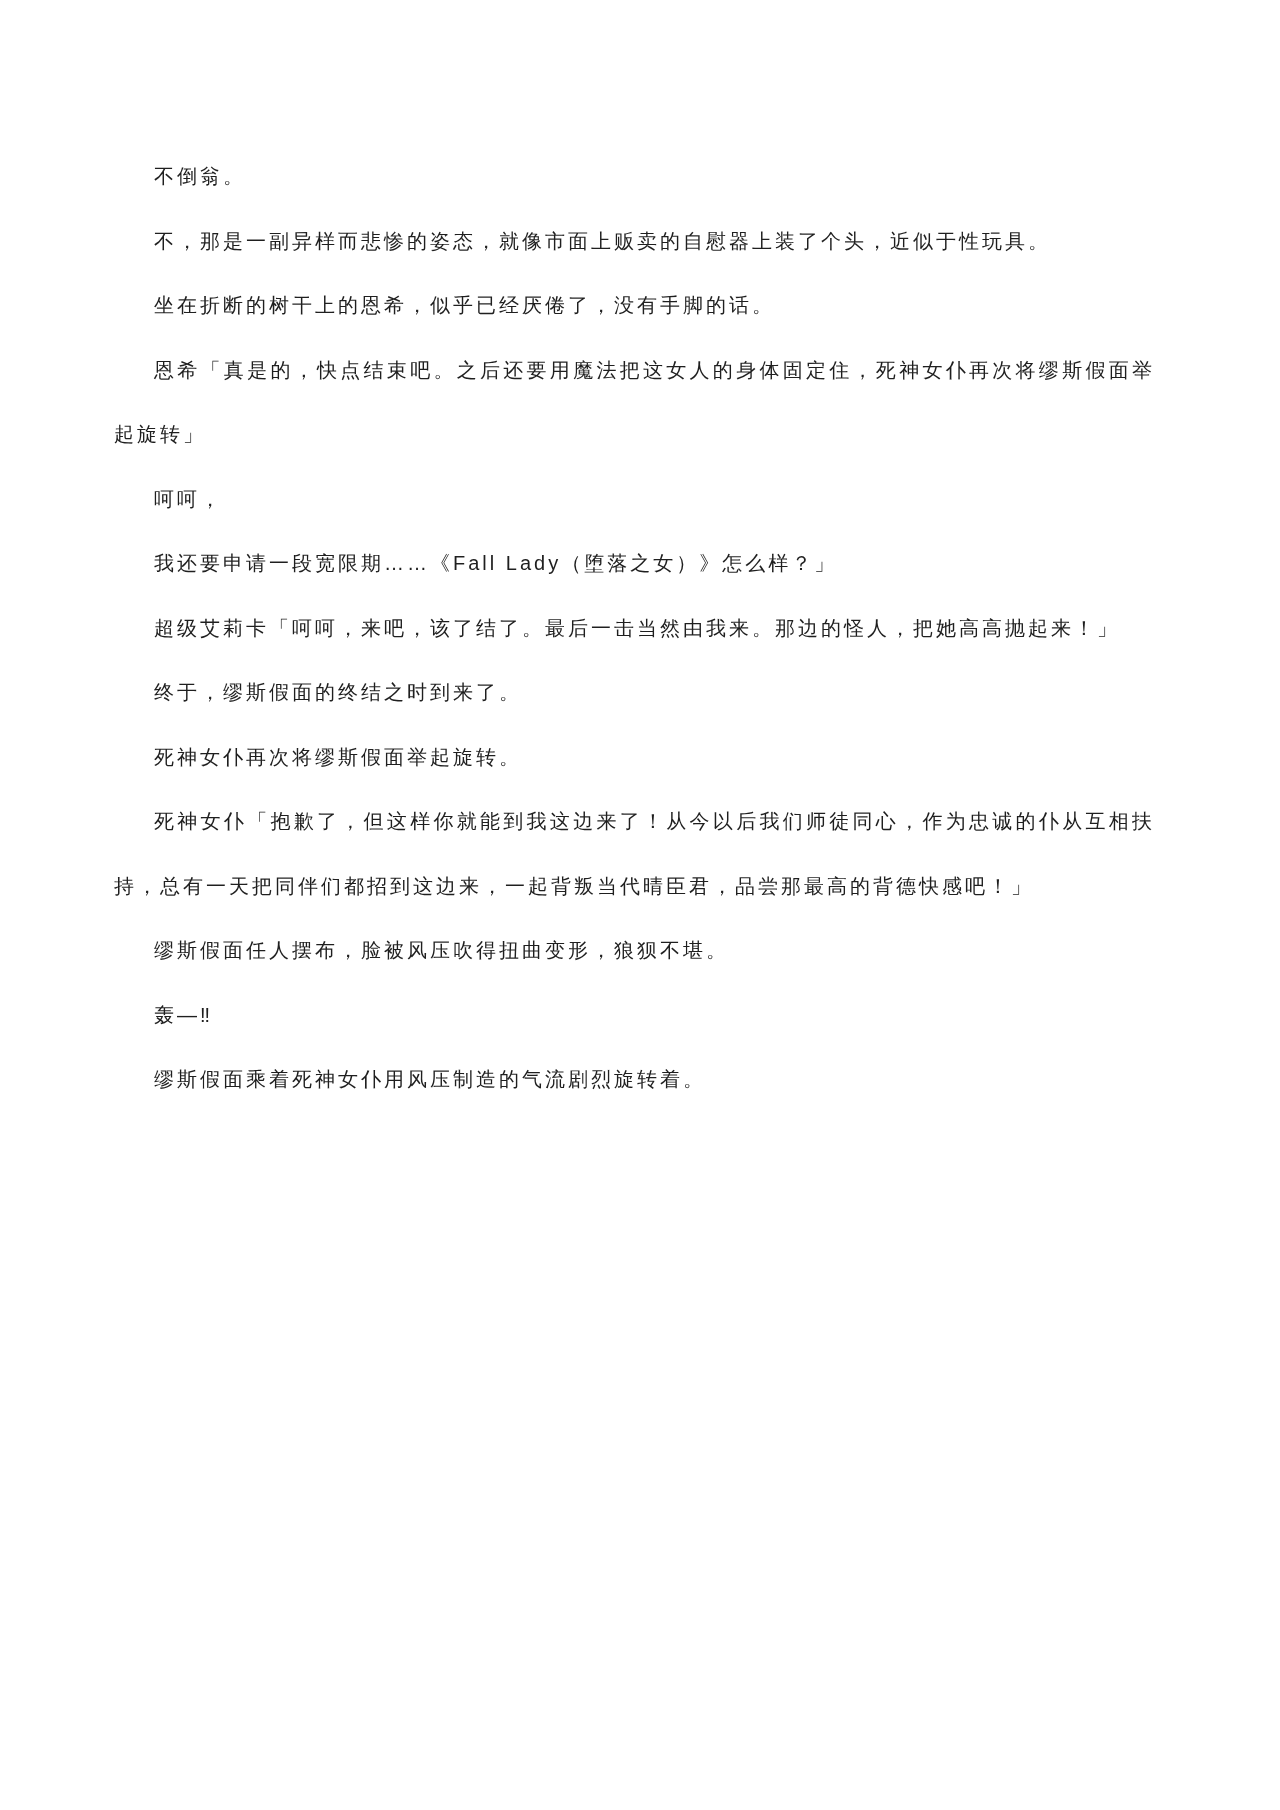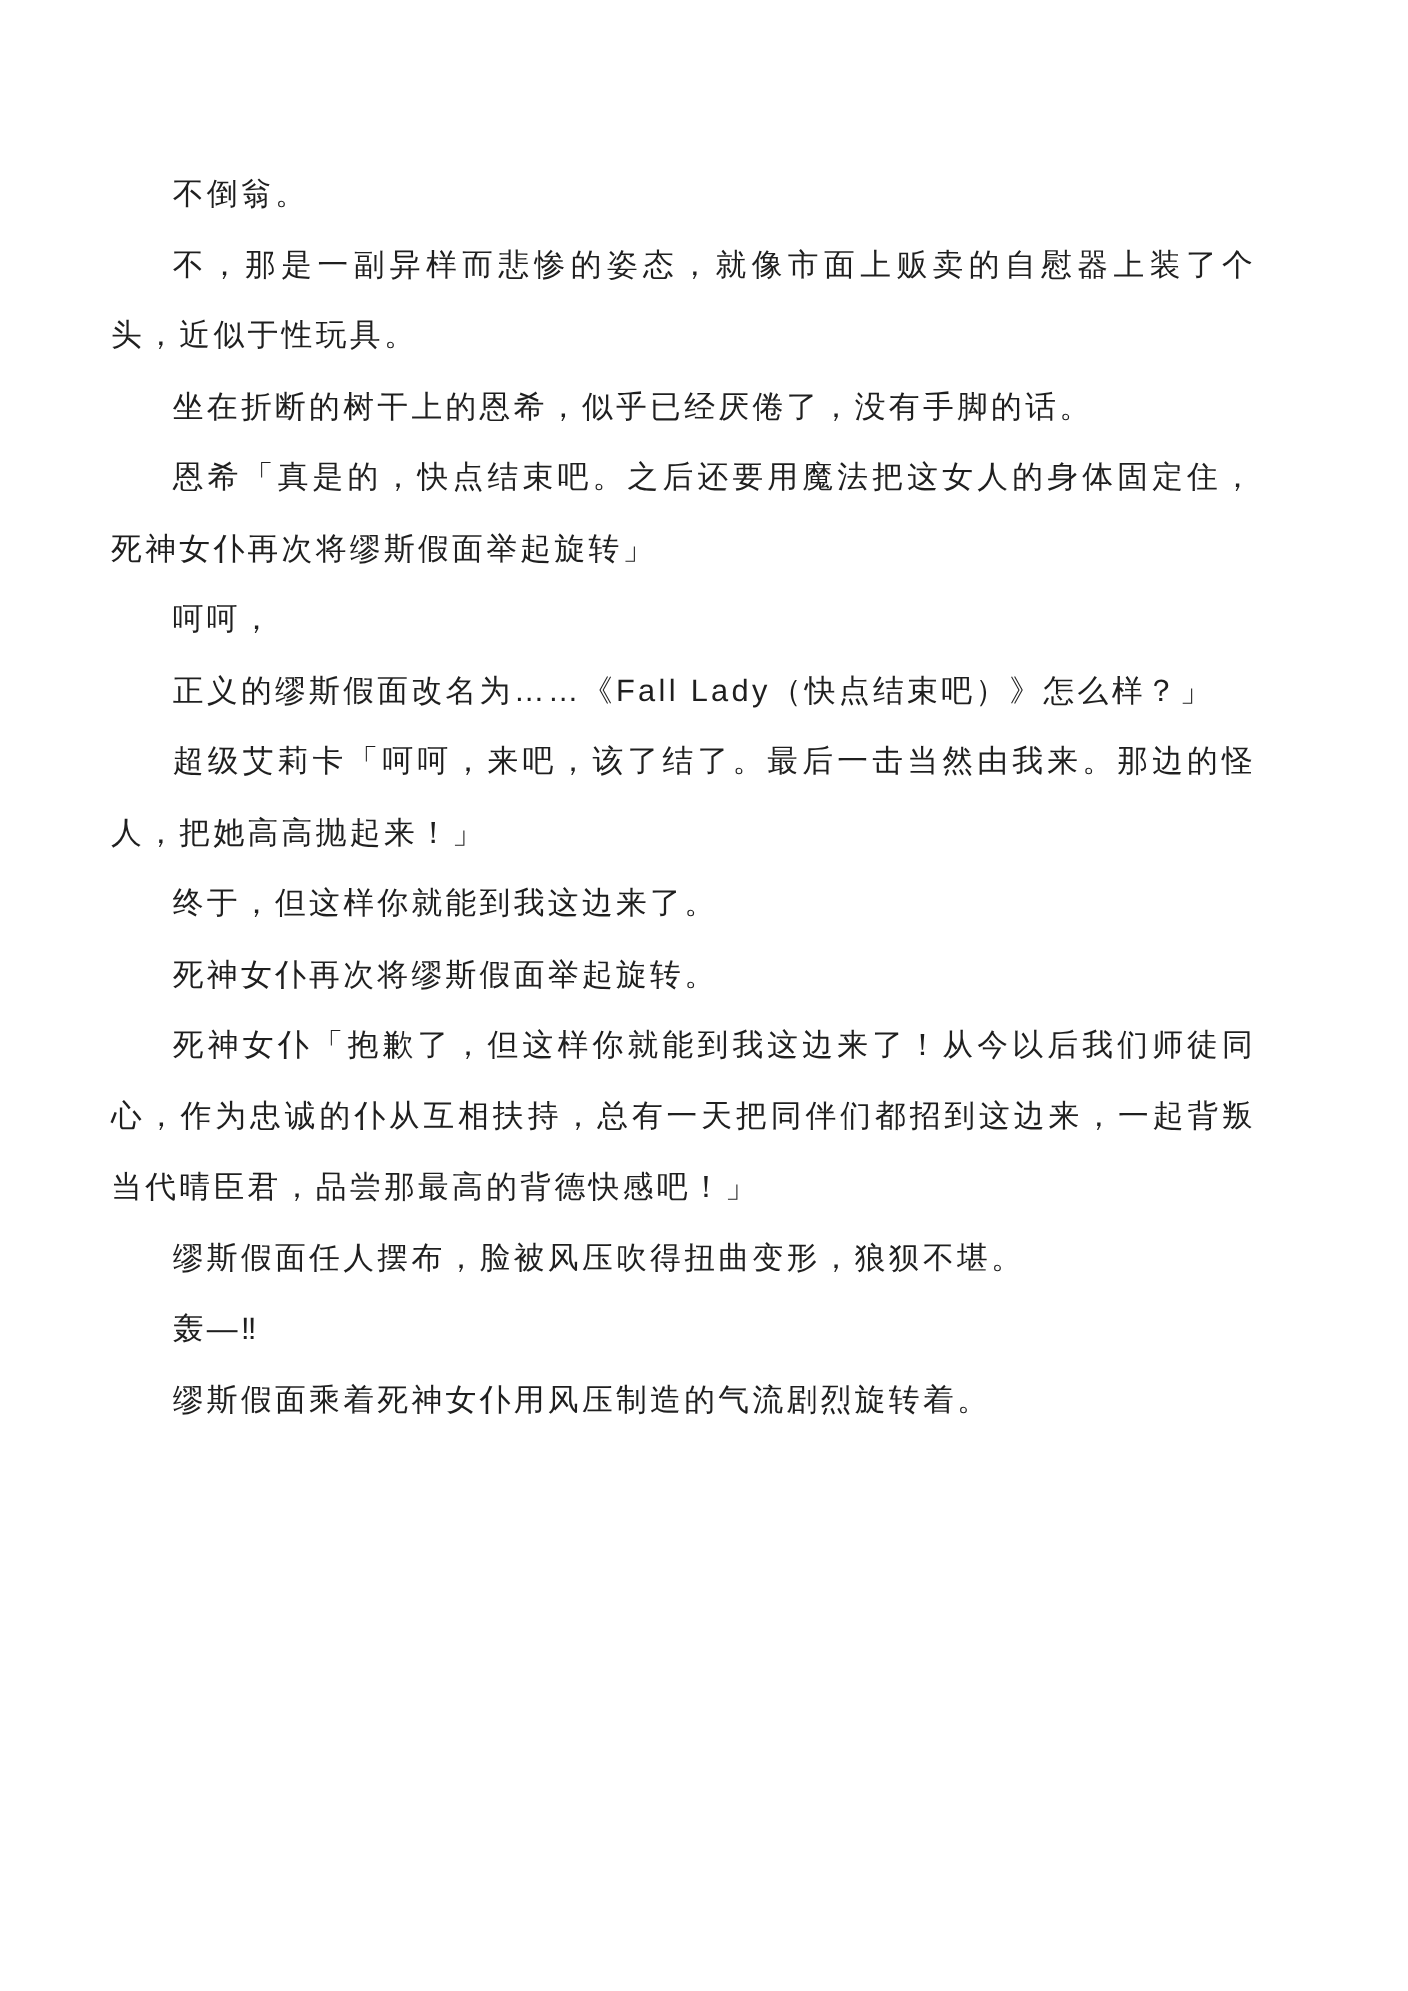--- a/index.html
+++ b/index.html
@@ -14,24 +14,24 @@
     overflow: hidden;
     font-family: "Liberation Sans", sans-serif;
   }
   .page {
     position: absolute;
     inset: 0;
     background: #ffffff;
   }
   .content {
     position: absolute;
-    left: 101px;
+    left: 114px;
     top: 144px;
     width: 1041px;
-    font-size: 28px;
+    font-size: 20px;
     line-height: 64.5px;
     letter-spacing: 3px;
     color: #1f1f1f;
     font-family: "Liberation Sans", sans-serif;
   }
   .content p.para {
     margin: 0;
     padding: 0;
     text-indent: 2em;
     text-align: justify;
@@ -42,22 +42,22 @@
 </head>
 <body>
 
 <div class="page" style="background: rgb(255, 255, 255);">
   <div class="content" style="color: rgb(31, 31, 31);">
       <p class="para">不倒翁。</p>
       <p class="para">不，那是一副异样而悲惨的姿态，就像市面上贩卖的自慰器上装了个头，近似于性玩具。</p>
       <p class="para">坐在折断的树干上的恩希，似乎已经厌倦了，没有手脚的话。</p>
       <p class="para">恩希「真是的，快点结束吧。之后还要用魔法把这女人的身体固定住，死神女仆再次将缪斯假面举起旋转」</p>
       <p class="para">呵呵，</p>
-      <p class="para">正义的缪斯假面改名为……《Fall Lady（快点结束吧）》怎么样？」</p>
+      <p class="para">我还要申请一段宽限期……《Fall Lady（堕落之女）》怎么样？」</p>
       <p class="para">超级艾莉卡「呵呵，来吧，该了结了。最后一击当然由我来。那边的怪人，把她高高抛起来！」</p>
-      <p class="para">终于，但这样你就能到我这边来了。</p>
+      <p class="para">终于，缪斯假面的终结之时到来了。</p>
       <p class="para">死神女仆再次将缪斯假面举起旋转。</p>
       <p class="para">死神女仆「抱歉了，但这样你就能到我这边来了！从今以后我们师徒同心，作为忠诚的仆从互相扶持，总有一天把同伴们都招到这边来，一起背叛当代晴臣君，品尝那最高的背德快感吧！」</p>
       <p class="para">缪斯假面任人摆布，脸被风压吹得扭曲变形，狼狈不堪。</p>
       <p class="para">轰—‼</p>
       <p class="para">缪斯假面乘着死神女仆用风压制造的气流剧烈旋转着。</p>
     </div>
 </div>
 
 </body></html>

